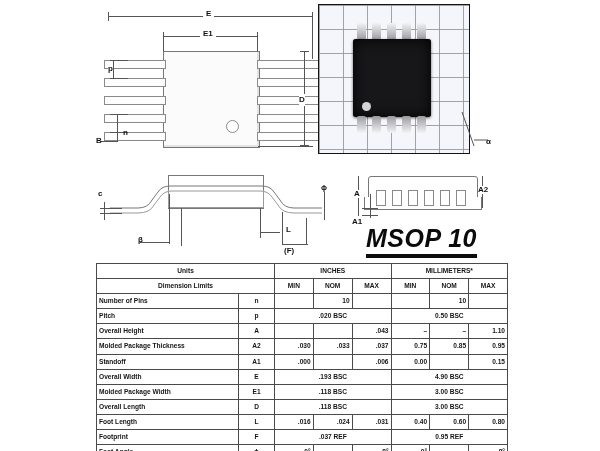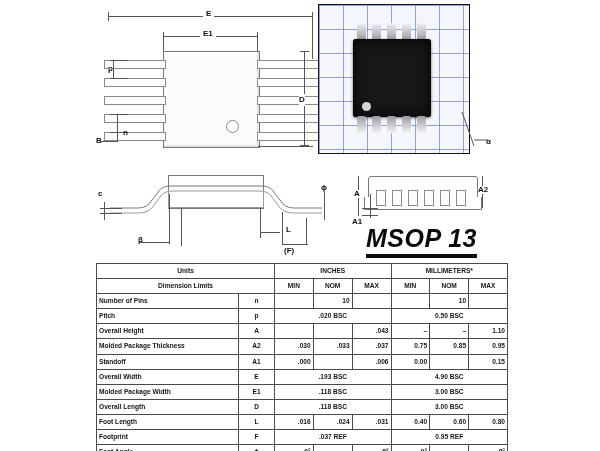--- a/index.html
+++ b/index.html
@@ -214,21 +214,21 @@
 
     <div class="dimln vln" style="left:2px;top:8px;height:40px;"></div>
     <div class="lbl" style="left:-2px;top:22px;background:#fff;">A</div>
 
     <div class="dimln hln" style="left:6px;top:40px;width:16px;"></div>
     <div class="dimln hln" style="left:6px;top:47px;width:16px;"></div>
     <div class="dimln vln" style="left:14px;top:26px;height:24px;"></div>
     <div class="lbl" style="left:-4px;top:50px;">A1</div>
   </div>
 
-  <div id="pkg-title">MSOP 13</div>
+  <div id="pkg-title">MSOP 10</div>
 
   <table id="dim-table">
     <thead>
       <tr>
         <th class="thead-units" colspan="2">Units</th>
         <th colspan="3">INCHES</th>
         <th colspan="3">MILLIMETERS*</th>
       </tr>
       <tr>
         <th class="thead-units" colspan="2">Dimension Limits</th>

